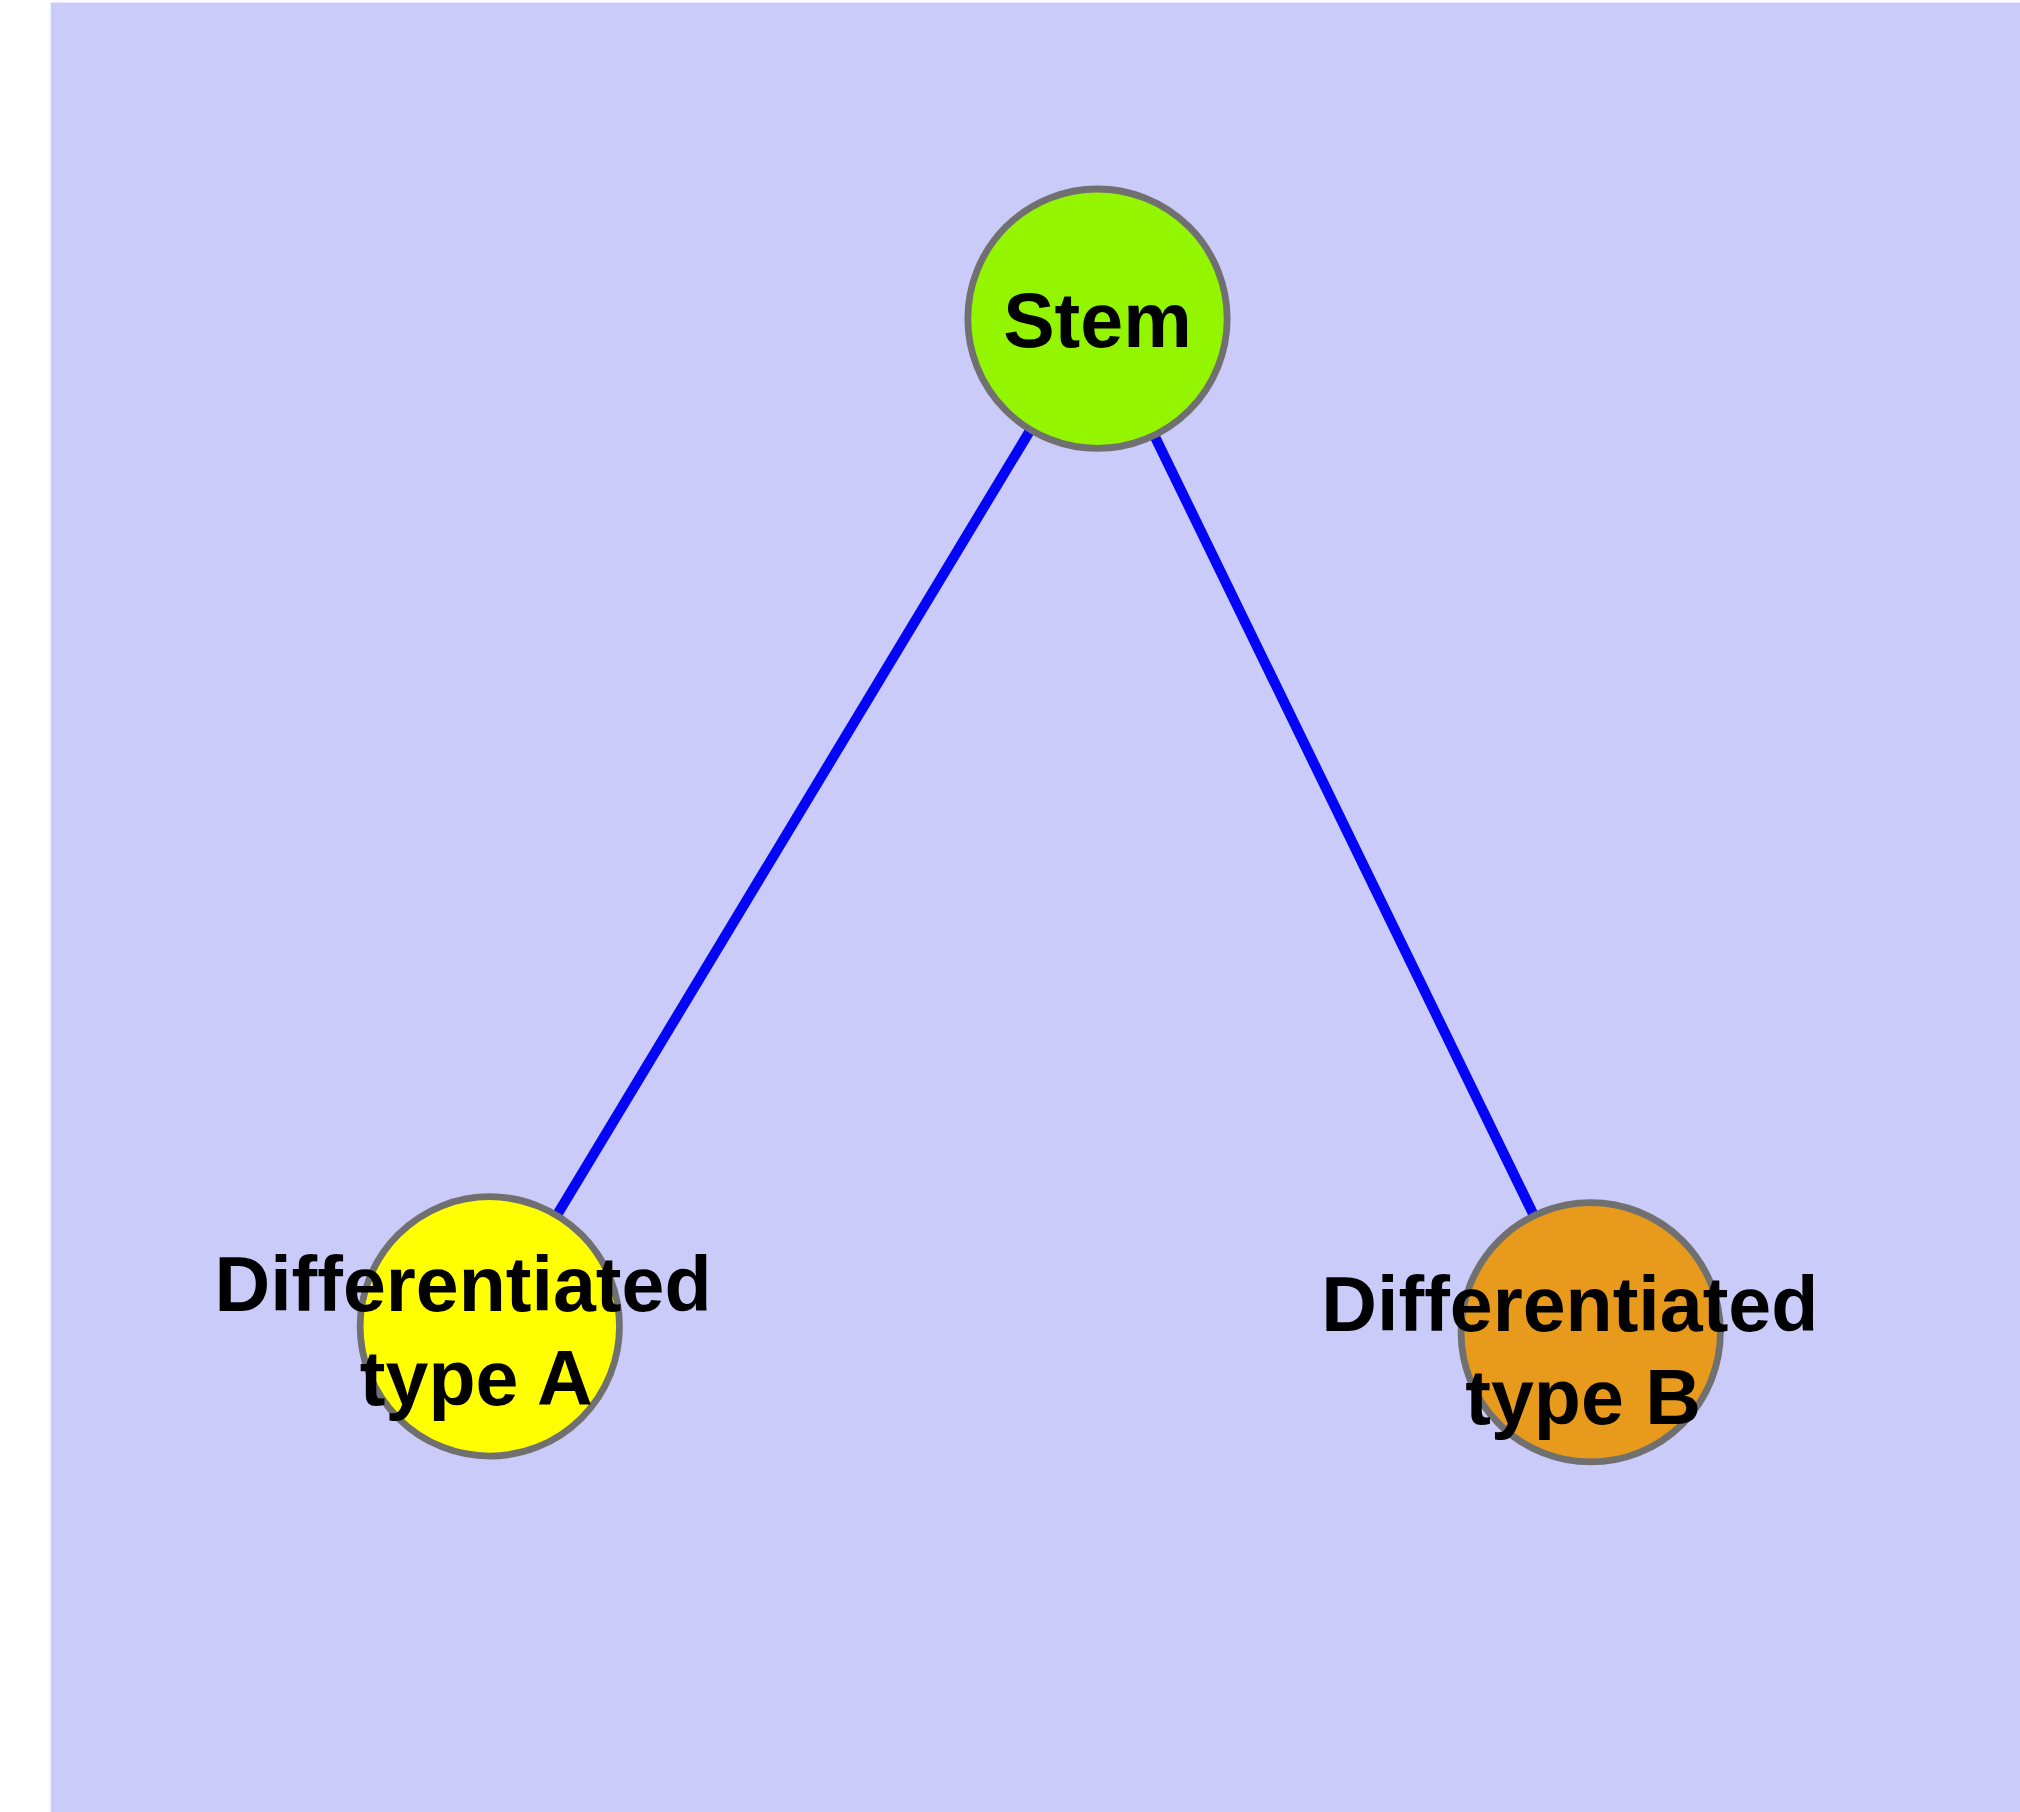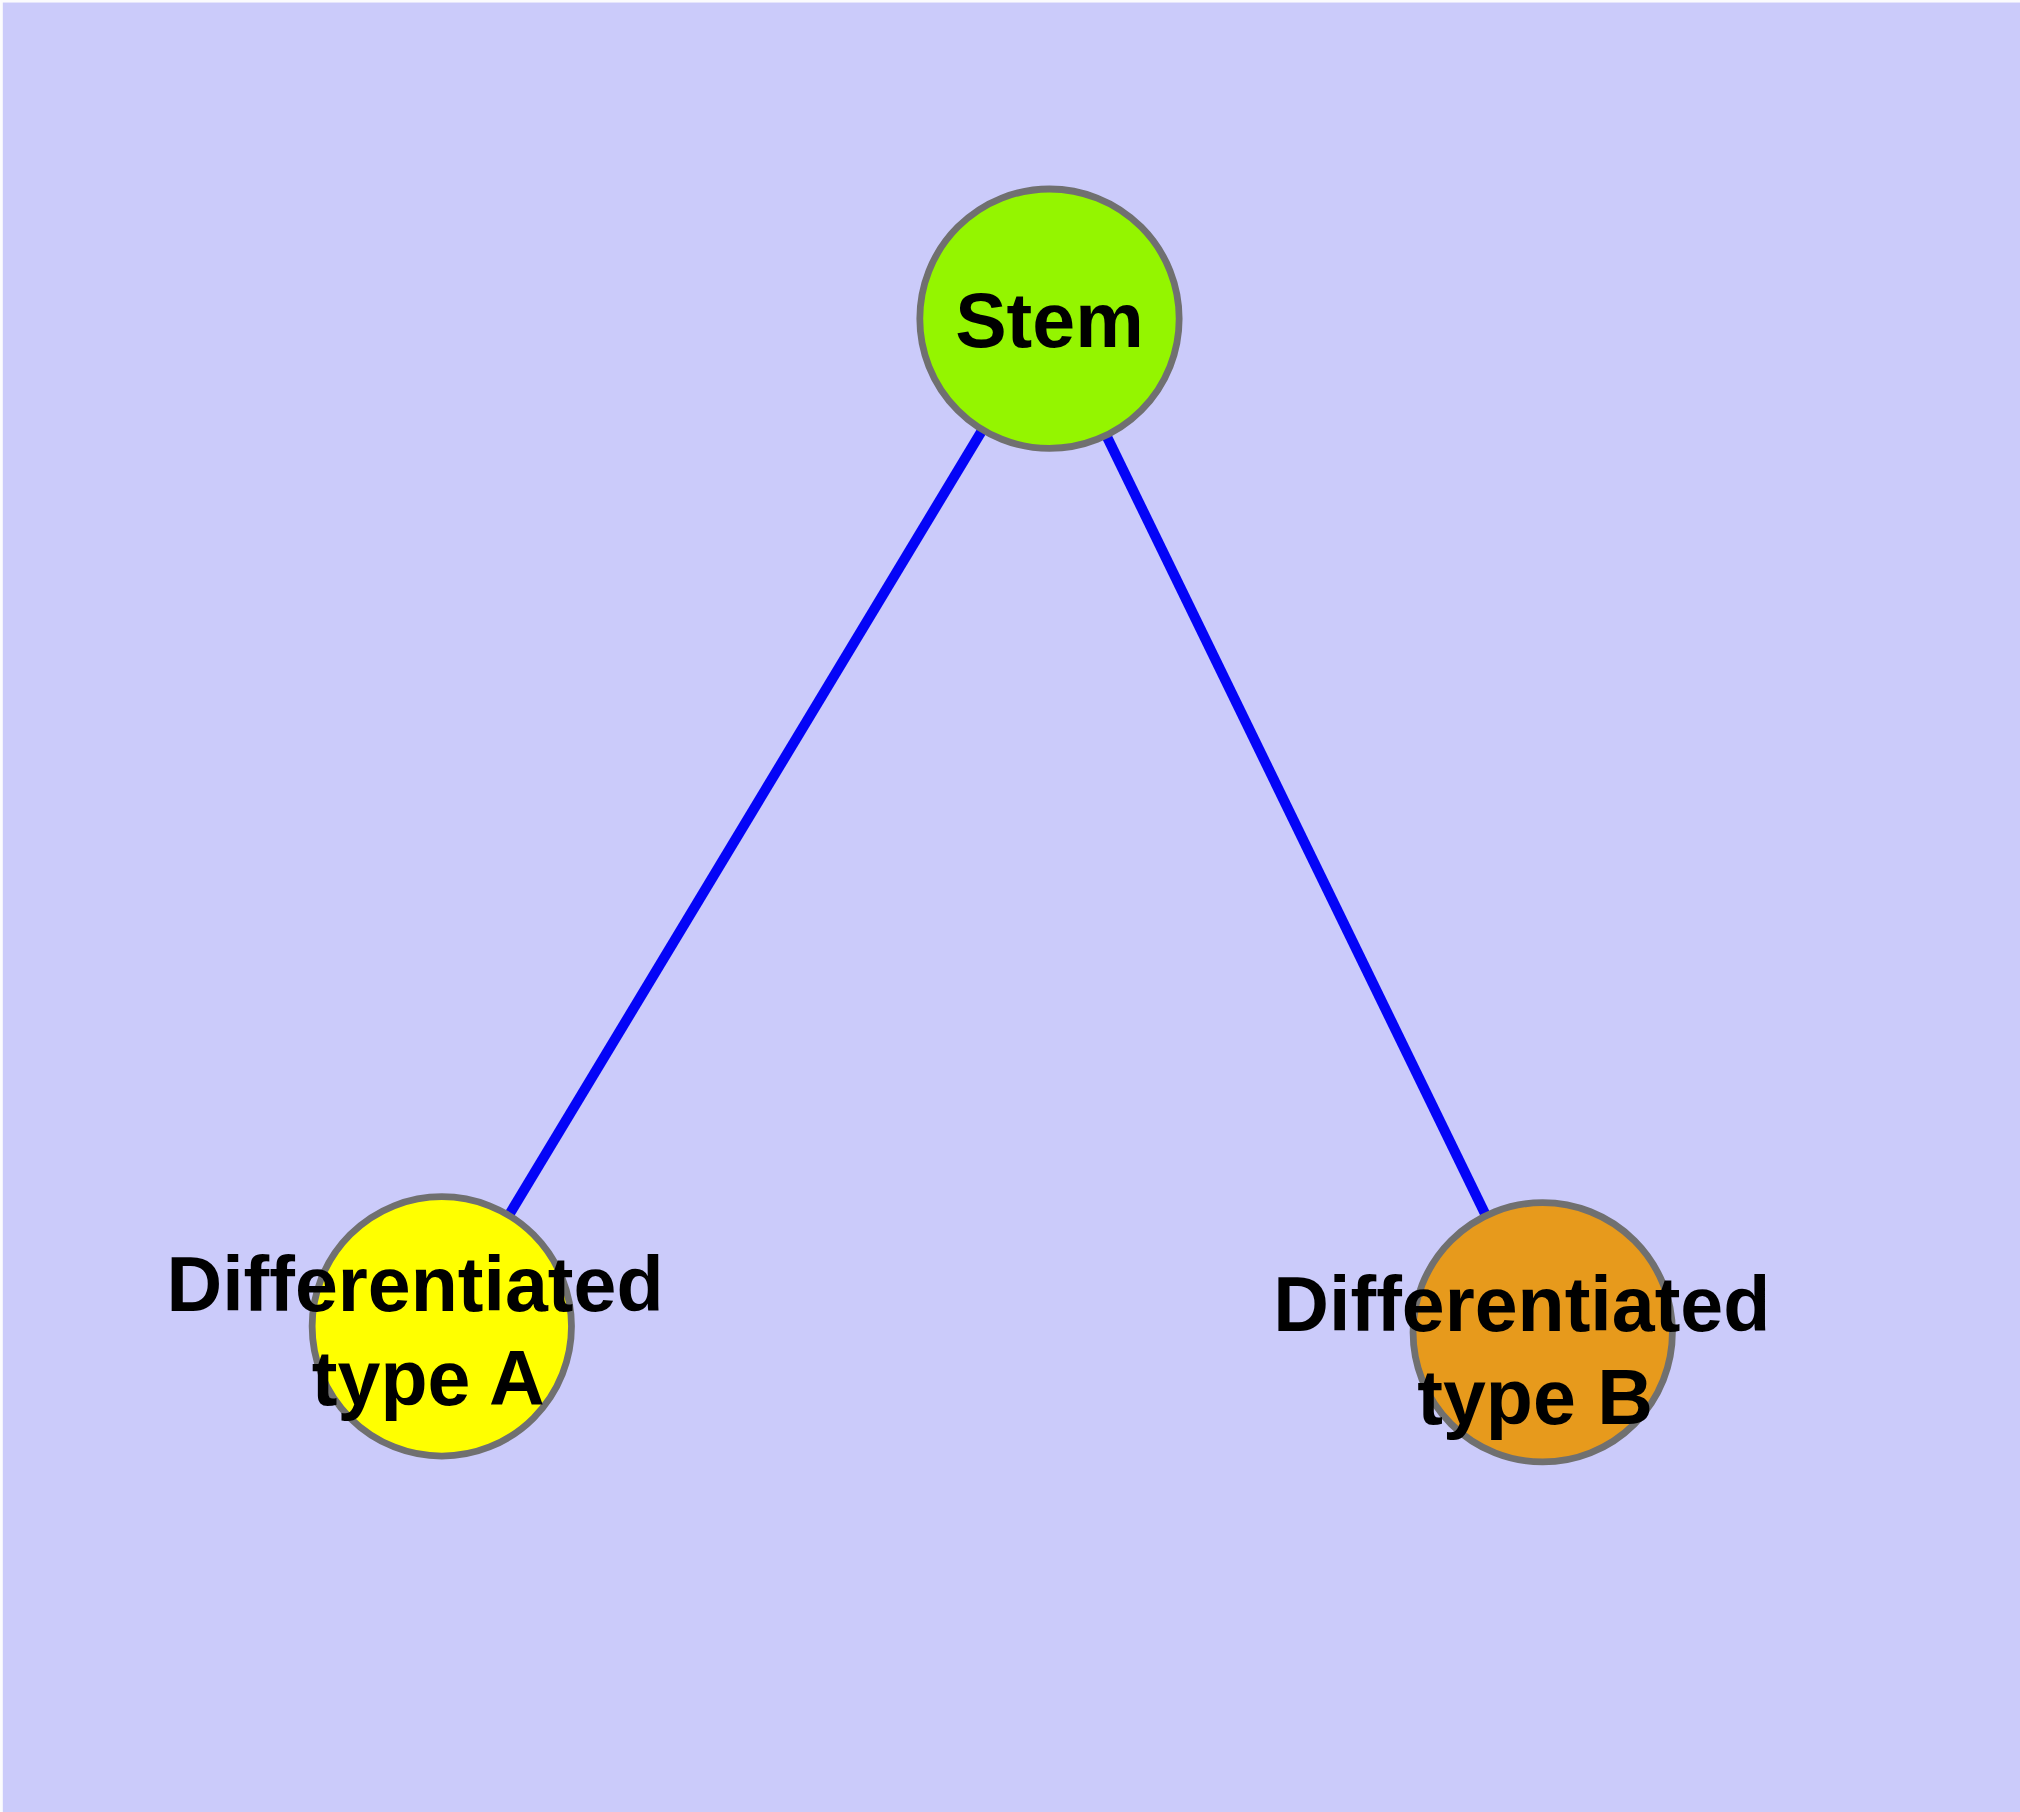--- a/index.html
+++ b/index.html
@@ -4,20 +4,21 @@
 <style>
   html, body {
     margin: 0;
     padding: 0;
     background: #ffffff;
   }
   #figure {
     width: 1746px;
     height: 1812px;
     position: relative;
+    margin-left: 48px;
   }
   svg { display: block; }
   .edge {
     stroke-width: 12px;
     fill: none;
   }
   .node-circle {
     stroke-width: 8px;
   }
   .node-label {

